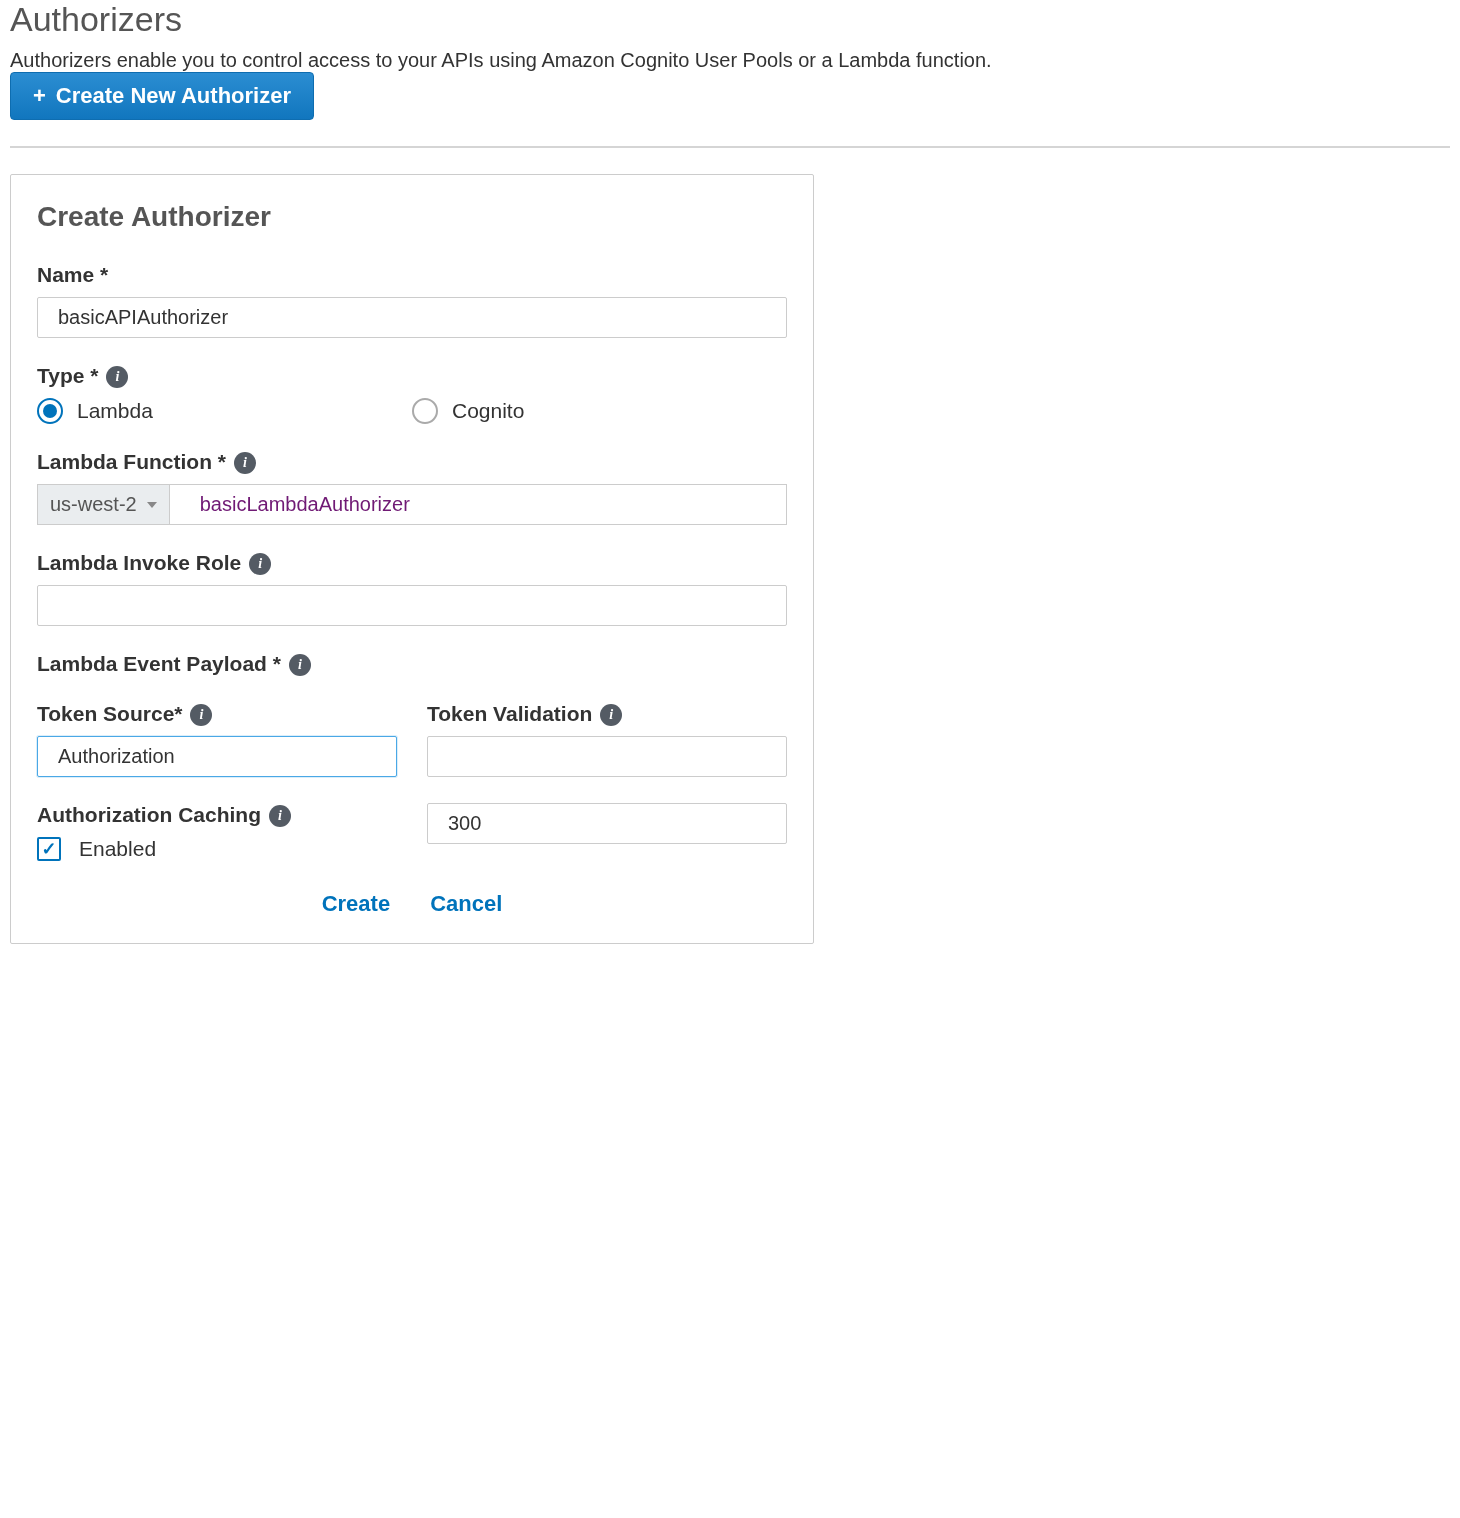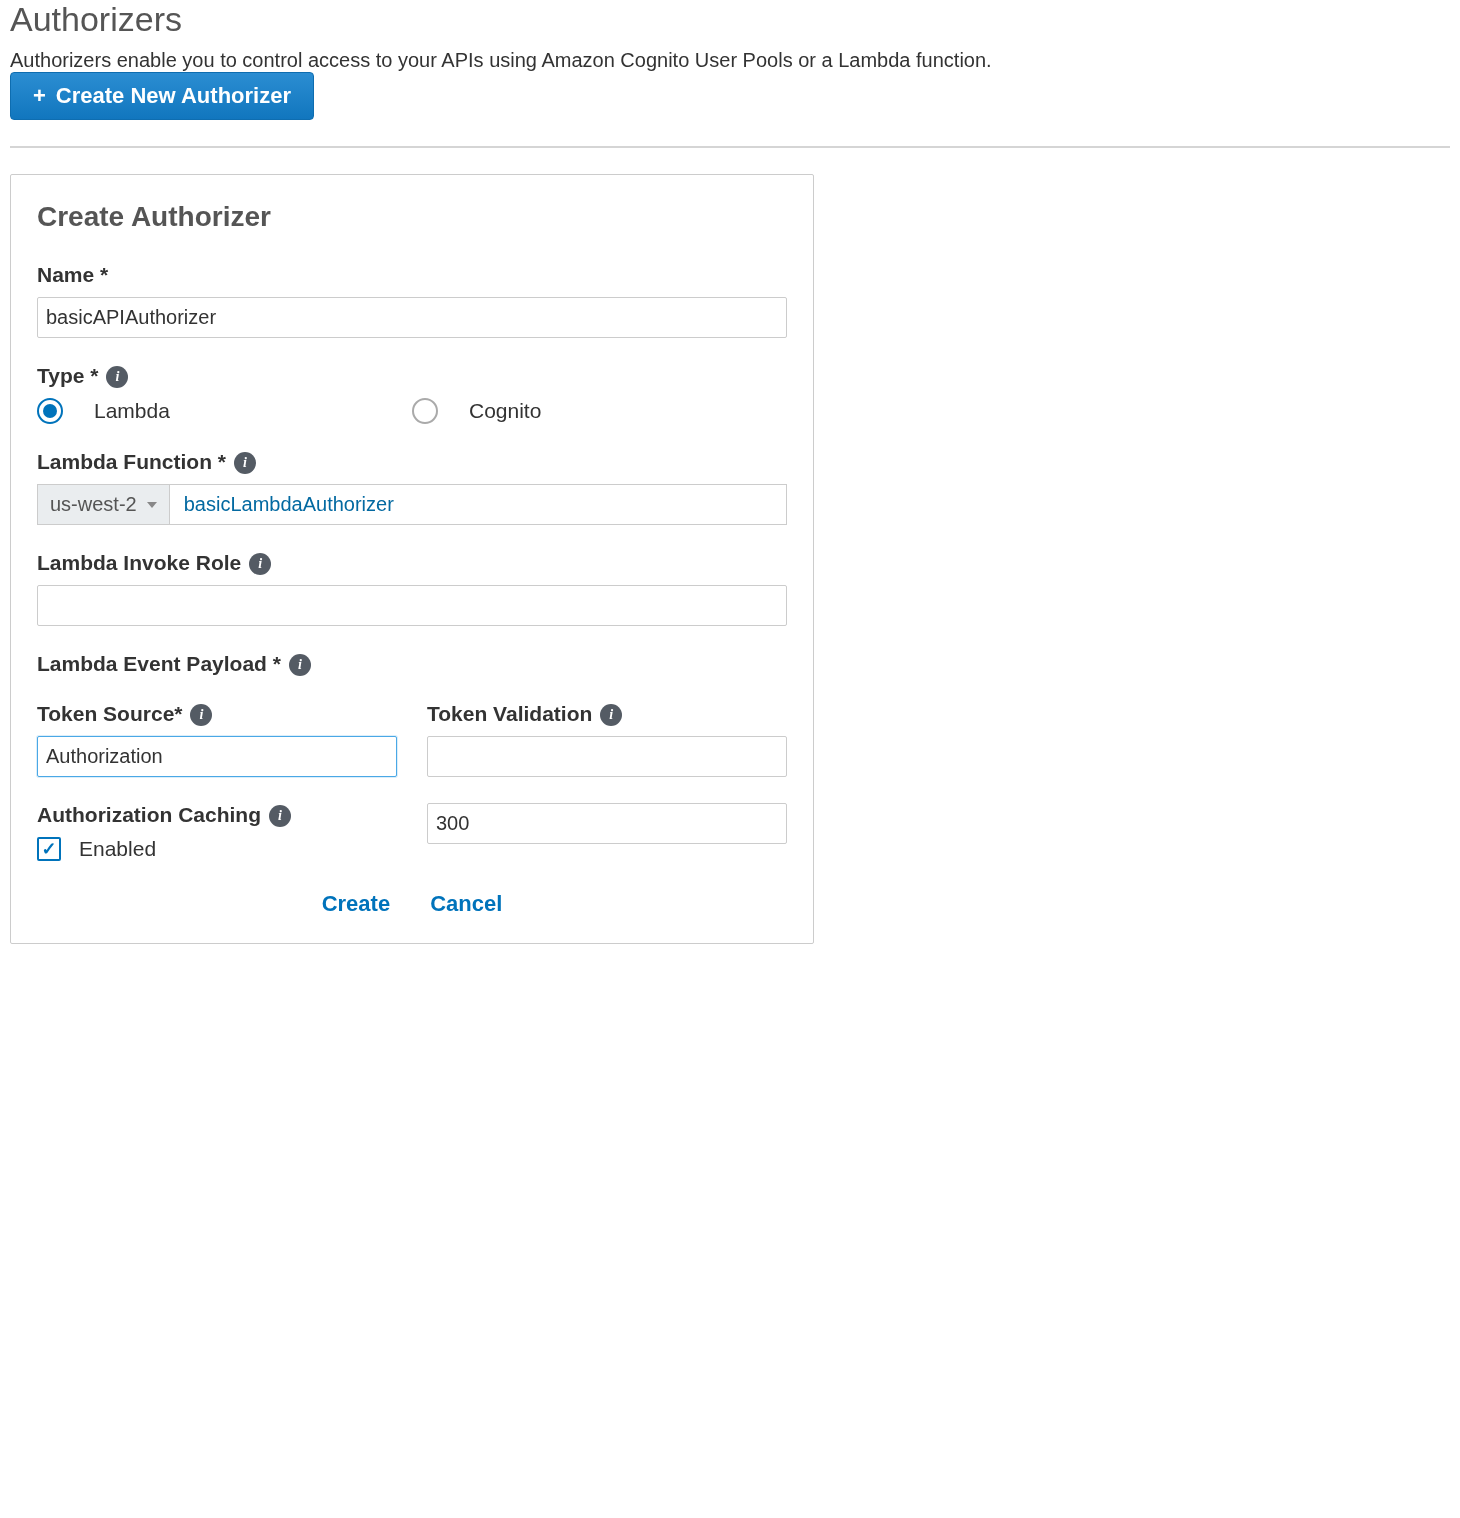--- a/index.html
+++ b/index.html
@@ -70,34 +70,34 @@
       background: #545b64;
       color: #fff;
       border-radius: 50%;
       font-size: 14px;
       font-style: italic;
       font-weight: bold;
       font-family: Georgia, serif;
     }
     .text-input {
       width: 100%;
-      padding: 8px 8px;
+      padding: 8px 20px;
       font-size: 20px;
       border: 1px solid #ccc;
       border-radius: 2px;
       color: #333;
     }
     .text-input.focused {
       border-color: #4aa8e6;
       box-shadow: 0 0 0 1px rgba(74,168,230,0.2);
       outline: none;
     }
     .form-group { margin-bottom: 26px; }
     .radio-row { display: flex; gap: 0; margin-top: 8px; }
-    .radio-col { flex: 1; display: flex; align-items: center; gap: 31px; }
+    .radio-col { flex: 1; display: flex; align-items: center; gap: 14px; }
     .radio {
       width: 26px; height: 26px;
       border: 2px solid #aaa;
       border-radius: 50%;
       cursor: pointer;
       position: relative;
       flex-shrink: 0;
     }
     .radio.checked { border-color: #0073bb; }
     .radio.checked::after {
@@ -124,21 +124,21 @@
       border-right: 1px solid #ccc;
     }
     .caret-down {
       width: 0; height: 0;
       border-left: 5px solid transparent;
       border-right: 5px solid transparent;
       border-top: 6px solid #888;
     }
     .region-input {
       flex: 1; border: none; padding: 8px 14px;
-      font-size: 20px; color: #0369a1;
+      font-size: 20px; color: #701a75; margin-left: 16px;
     }
     .two-col { display: flex; gap: 30px; }
     .two-col > div { flex: 1; }
     .checkbox-row { display: flex; align-items: center; gap: 18px; margin-top: 8px; }
     .checkbox {
       width: 24px; height: 24px;
       border: 2px solid #aaa;
       border-radius: 2px;
       cursor: pointer;
       display: flex;

